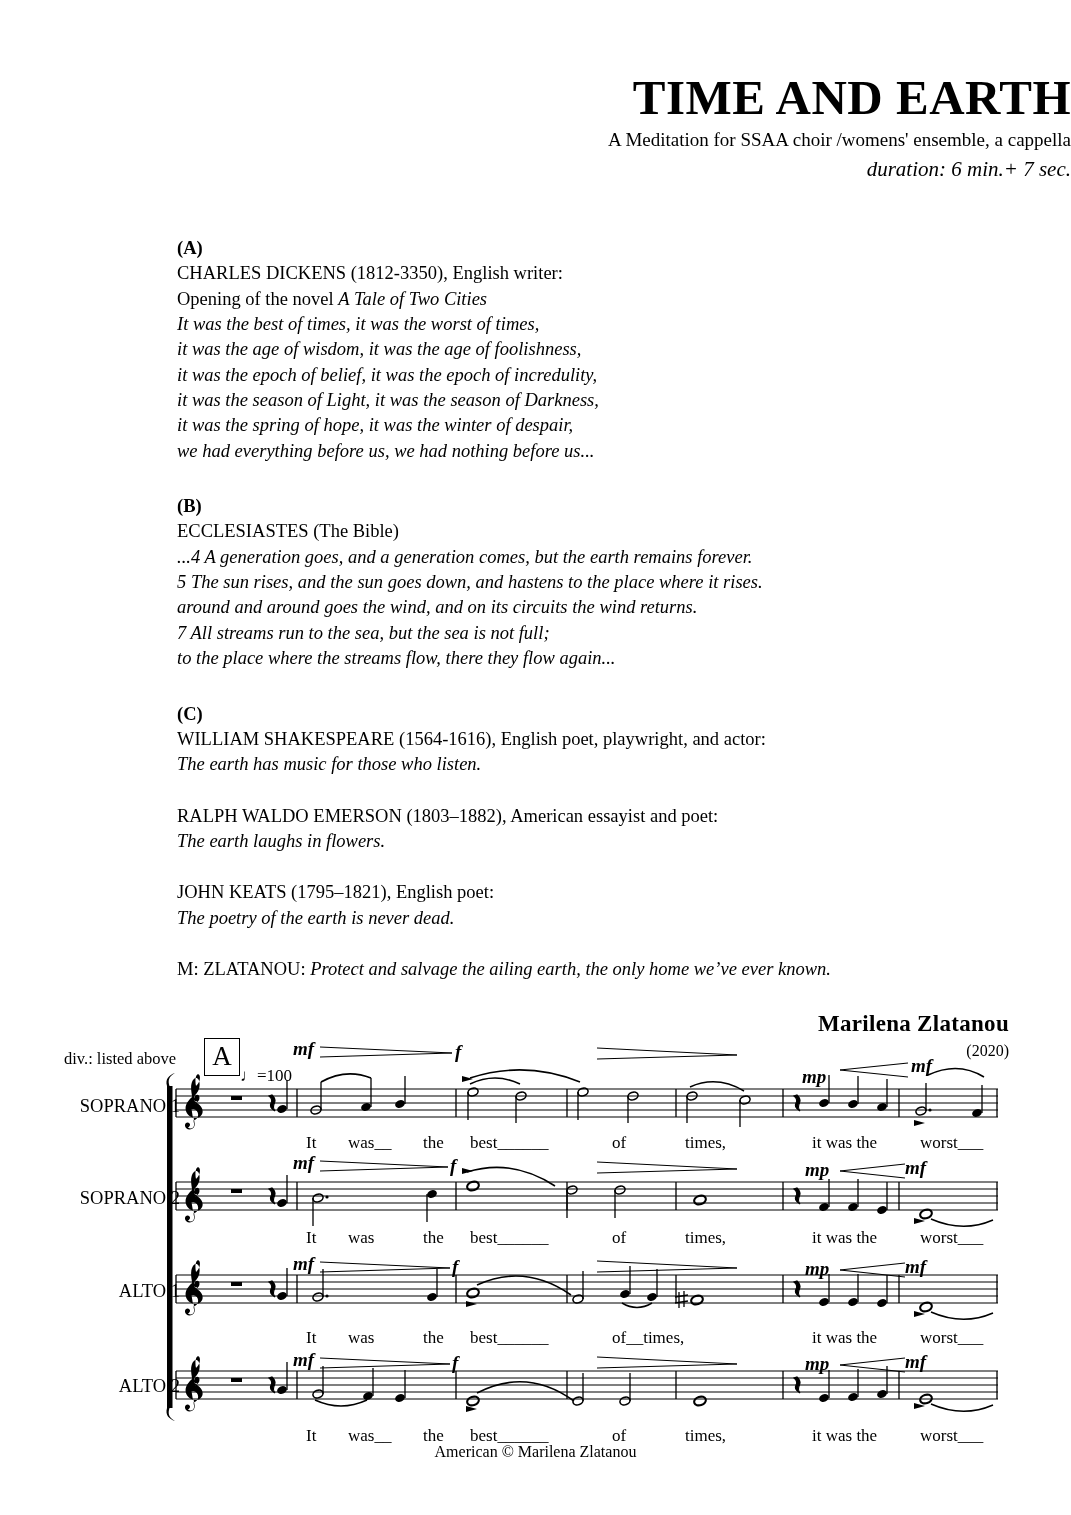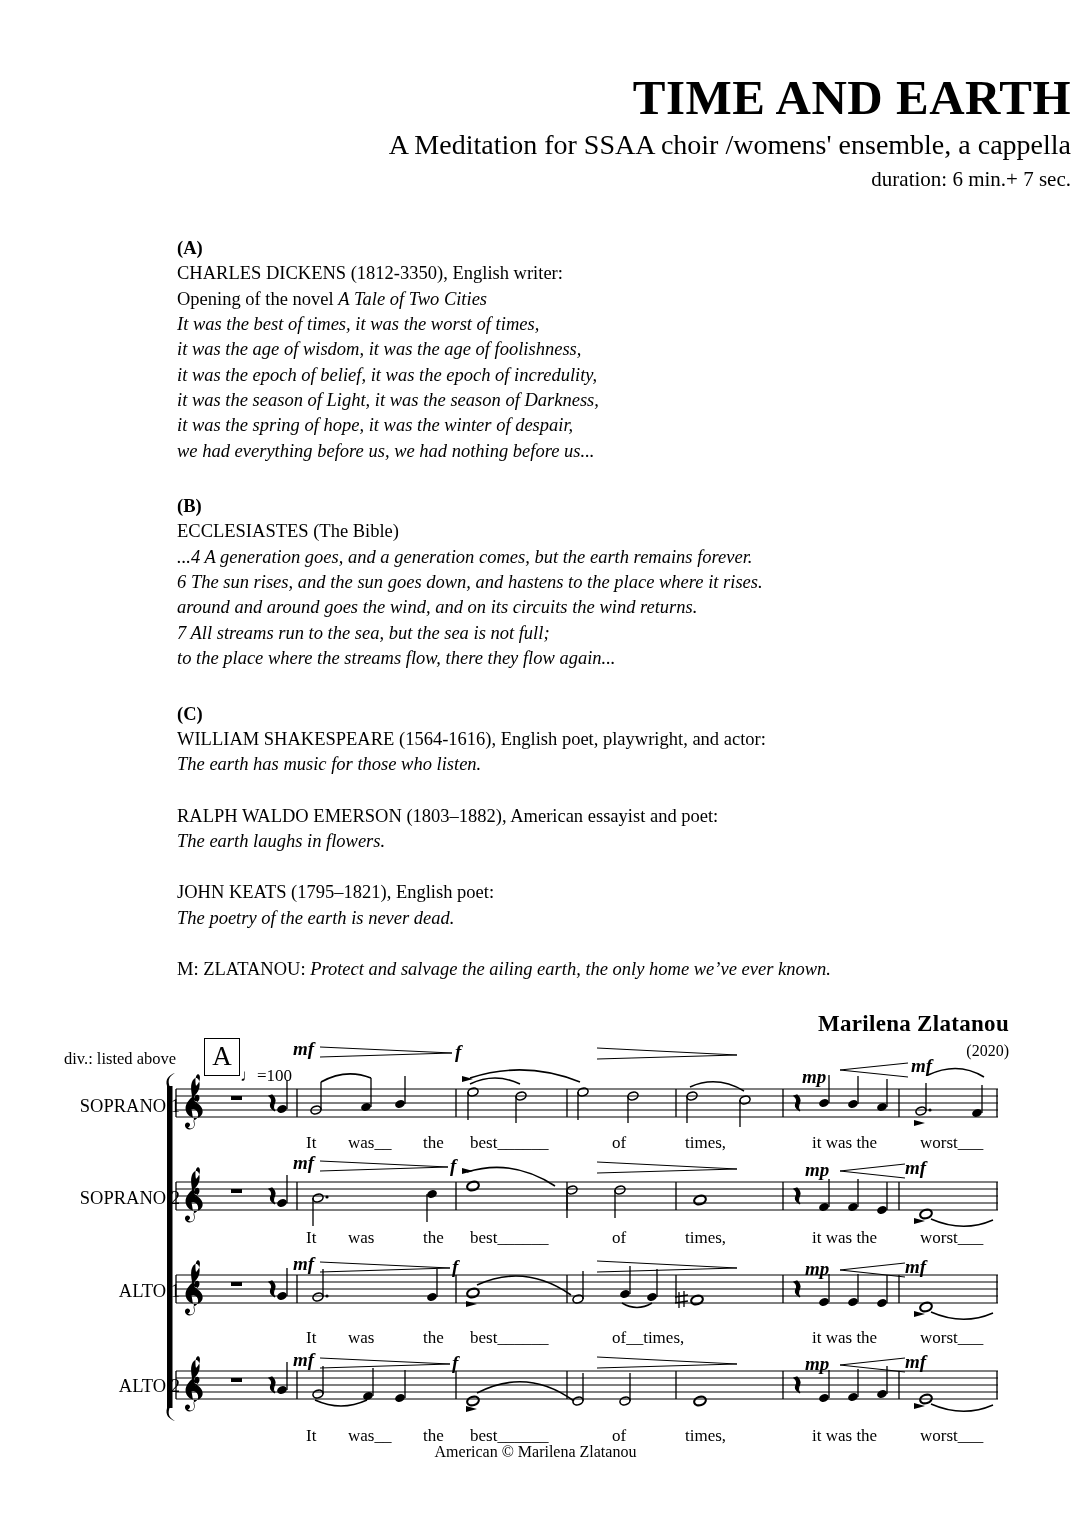--- a/index.html
+++ b/index.html
@@ -19,26 +19,27 @@
   
   #title-block { position: absolute; left: 0; top: 72px; width: 1071px; text-align: right; }
   #main-title {
     font-family: "Liberation Serif", serif;
     font-weight: bold;
     font-size: 49px;
     letter-spacing: 0.5px;
     line-height: 1.05;
   }
   #subtitle {
-    font-size: 28px;
+    font-size: 19px;
     margin-top: 7px;
     line-height: 1.1;
   }
   #duration {
     font-size: 21px;
+    font-style: italic;
     margin-top: 6px;
   }
 
   
   #texts { position: absolute; left: 177px; top: 236px; width: 760px; }
   .section { margin-bottom: 0; }
   .sec-label { font-weight: bold; font-size: 18.5px; line-height: 1.37; }
   .sec-attr  { font-size: 18.5px; line-height: 1.37; }
   .sec-line  { font-size: 18.5px; font-style: italic; line-height: 1.37; }
   .sec-attr .ital { font-style: italic; text-align: center; }
@@ -133,21 +134,21 @@
     <div class="sec-line">it was the spring of hope, it was the winter of despair,</div>
     <div class="sec-line">we had everything before us, we had nothing before us...</div>
   </div>
 
   <div class="gap-lg"></div>
 
   <div class="section">
     <div class="sec-label">(B)</div>
     <div class="sec-attr">ECCLESIASTES (The Bible)</div>
     <div class="sec-line">...4 A generation goes, and a generation comes, but the earth remains forever.</div>
-    <div class="sec-line">6 The sun rises, and the sun goes down, and hastens to the place where it rises.</div>
+    <div class="sec-line">5 The sun rises, and the sun goes down, and hastens to the place where it rises.</div>
     <div class="sec-line">around and around goes the wind, and on its circuits the wind returns.</div>
     <div class="sec-line">7 All streams run to the sea, but the sea is not full;</div>
     <div class="sec-line">to the place where the streams flow, there they flow again...</div>
   </div>
 
   <div class="gap-lg"></div>
 
   <div class="section">
     <div class="sec-label">(C)</div>
     <div class="sec-attr">WILLIAM SHAKESPEARE (1564-1616), English poet, playwright, and actor:</div>

